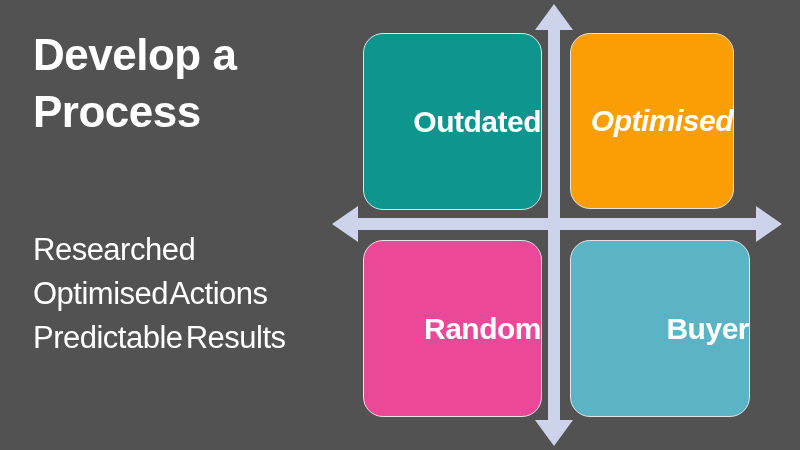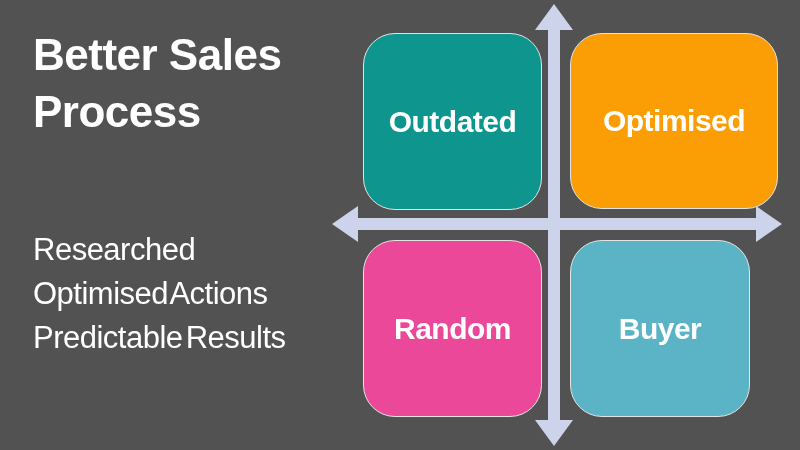--- a/index.html
+++ b/index.html
@@ -29,34 +29,34 @@
     font-size: 31px;
     font-weight: normal;
     line-height: 44px;
     letter-spacing: -0.5px;
     word-spacing: -5px;
   }
 
   
   .quad {
     position: absolute;
-    border-radius: 32px;
+    border-radius: 20px;
     border: 1.5px solid #E3E3E3;
     display: flex;
     align-items: center;
-    justify-content: center;
+    justify-content: flex-end;
   }
   .quad .label {
     color: #fff;
     font-size: 30px;
     font-weight: bold;
     letter-spacing: -0.5px;
   }
   .quad.tl { left: 363px; top: 33px;  width: 179px; height: 177px; }
-  .quad.tr { left: 570px; top: 33px;  width: 208px; height: 176px; }
+  .quad.tr { left: 570px; top: 33px;  width: 164px; height: 176px; font-style: italic; }
   .quad.bl { left: 363px; top: 240px; width: 179px; height: 177px; }
   .quad.br { left: 570px; top: 240px; width: 180px; height: 177px; }
 
   
   .axis-shaft-v {
     position: absolute;
     left: 548px; top: 26px;
     width: 12px; height: 396px;
   }
   .axis-shaft-h {
@@ -79,21 +79,21 @@
   }
   .ah-right {
     left: 756px; top: 206px; width: 26px; height: 36px;
     clip-path: polygon(0 0, 100% 50%, 0 100%);
   }
 </style>
 </head>
 <body style="background-color: rgb(82, 82, 82);">
 
 <div class="title">
-  <div>Better Sales</div>
+  <div>Develop a</div>
   <div>Process</div>
 </div>
 
 <div class="subtitle">
   <div>Researched</div>
   <div>Optimised Actions</div>
   <div>Predictable Results</div>
 </div>
 
 <div class="quad tl" style="background-color: rgb(14, 150, 142);">

